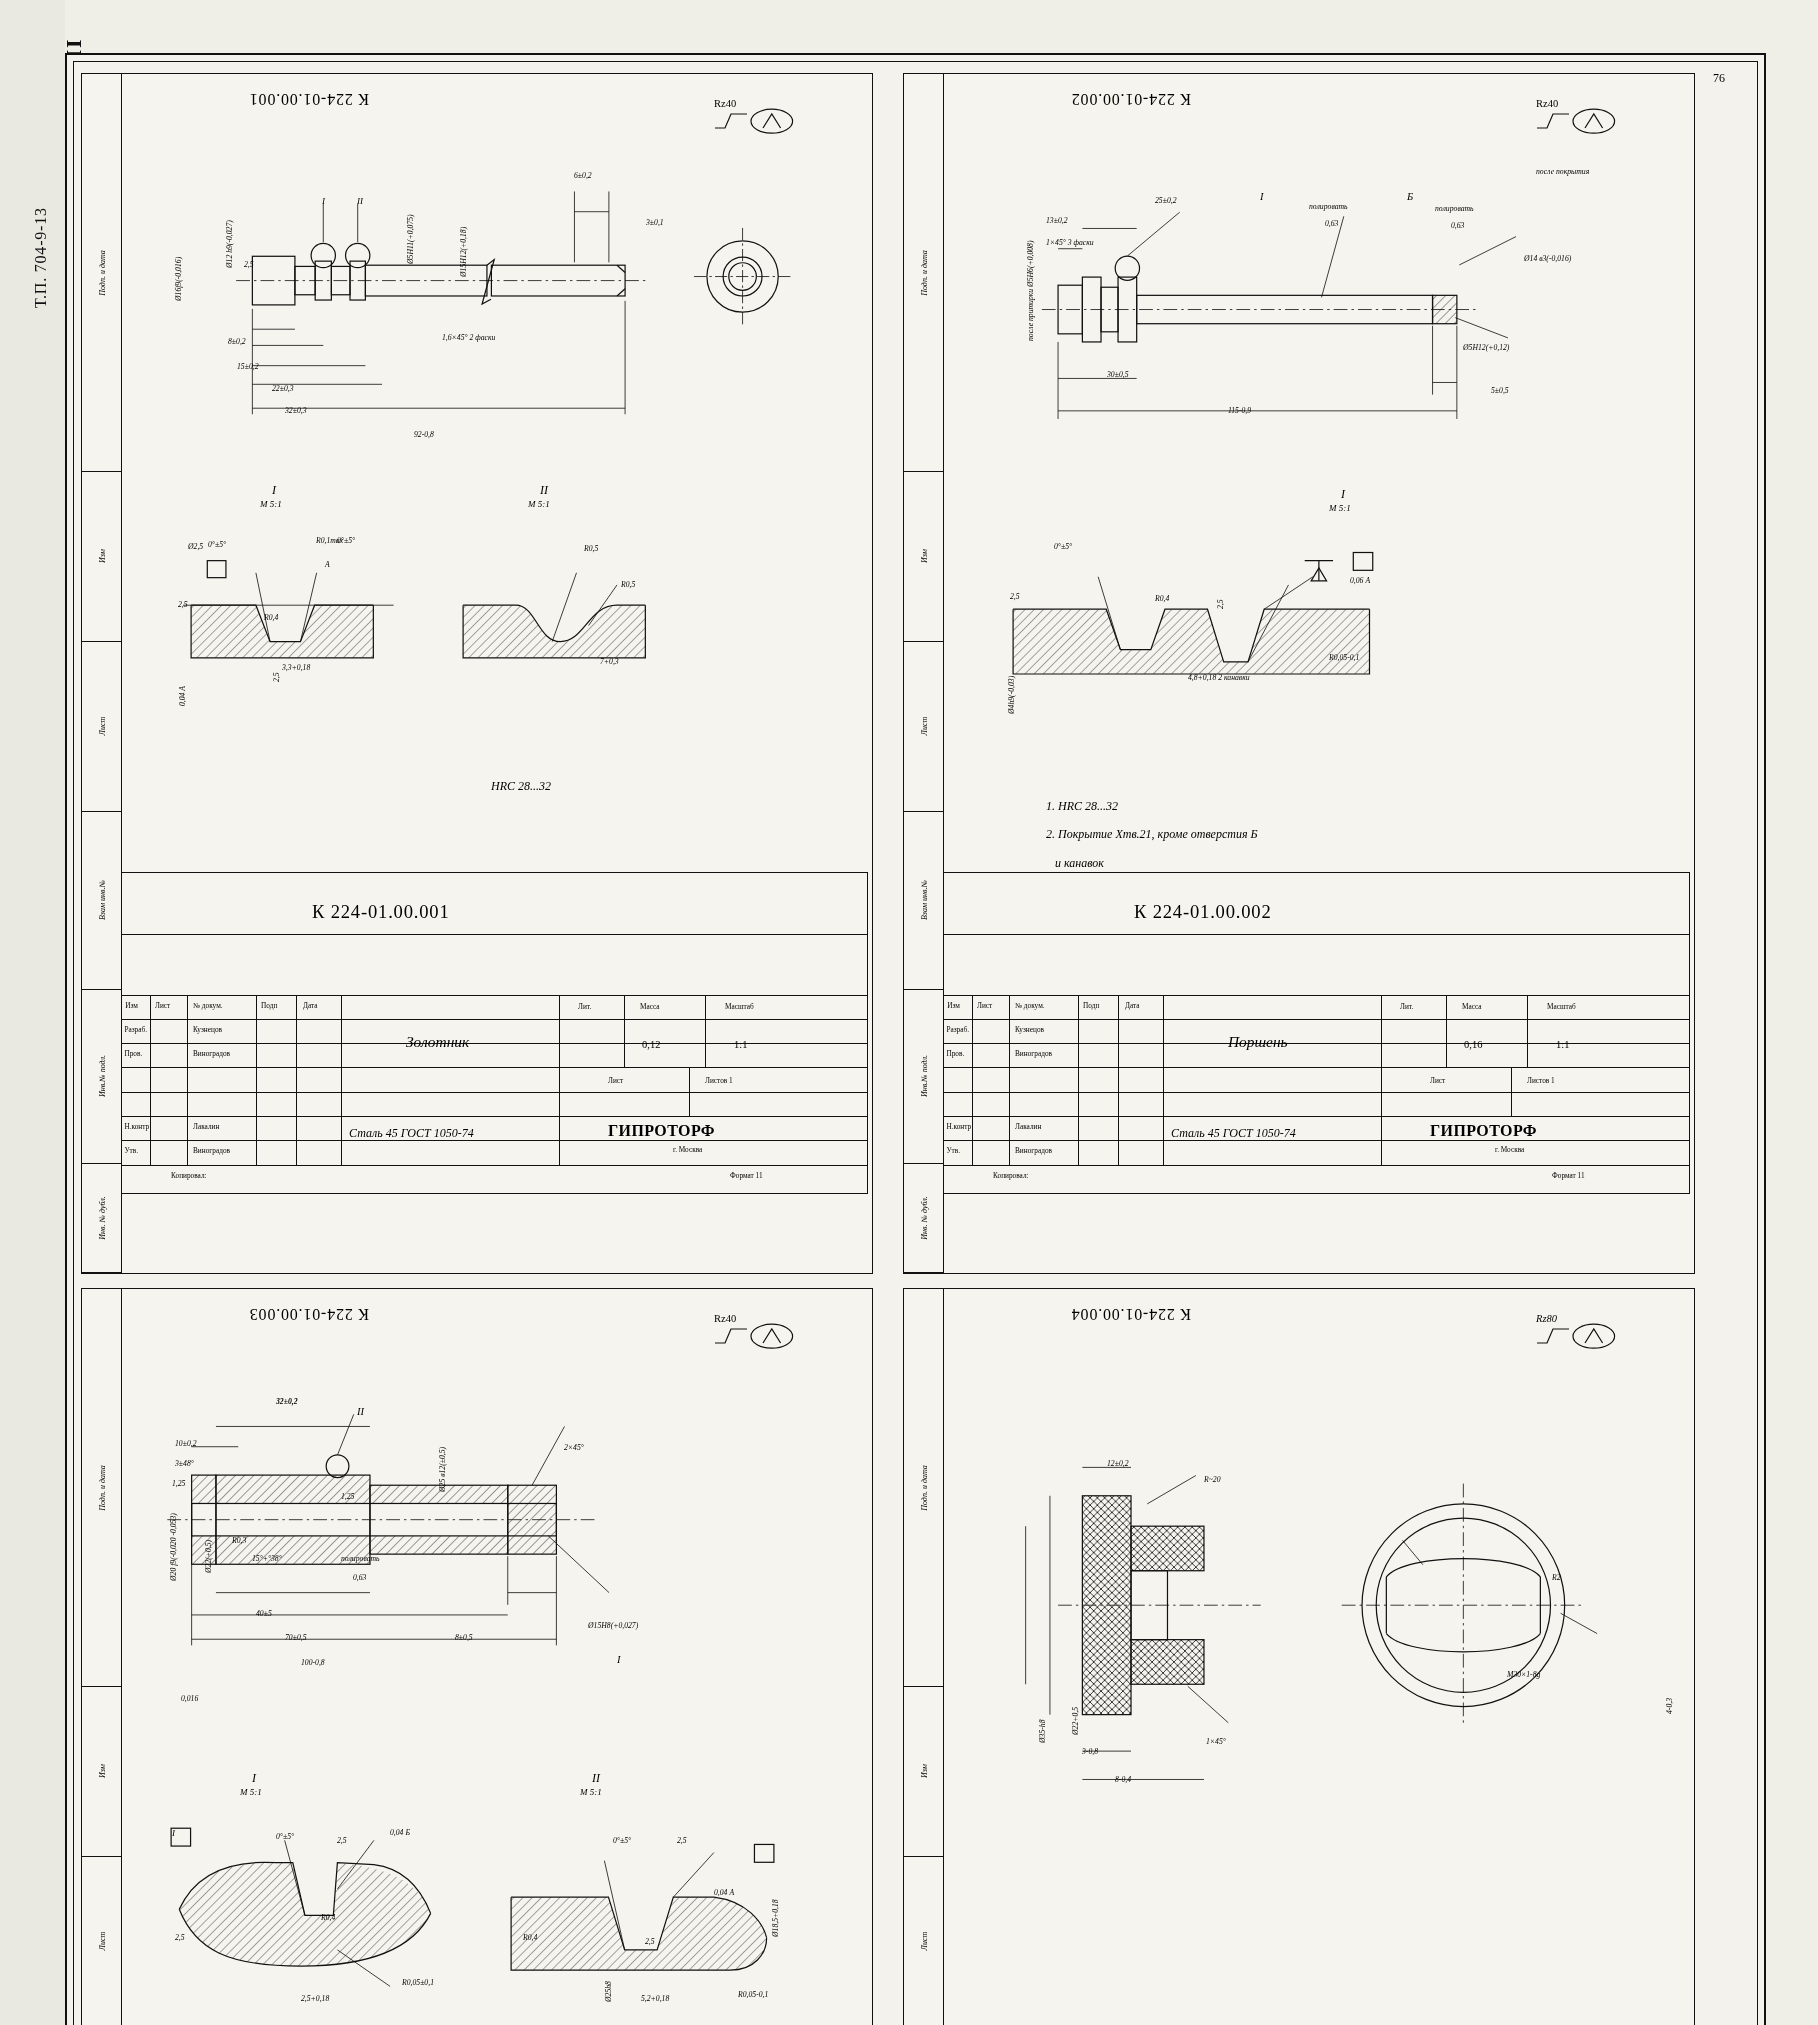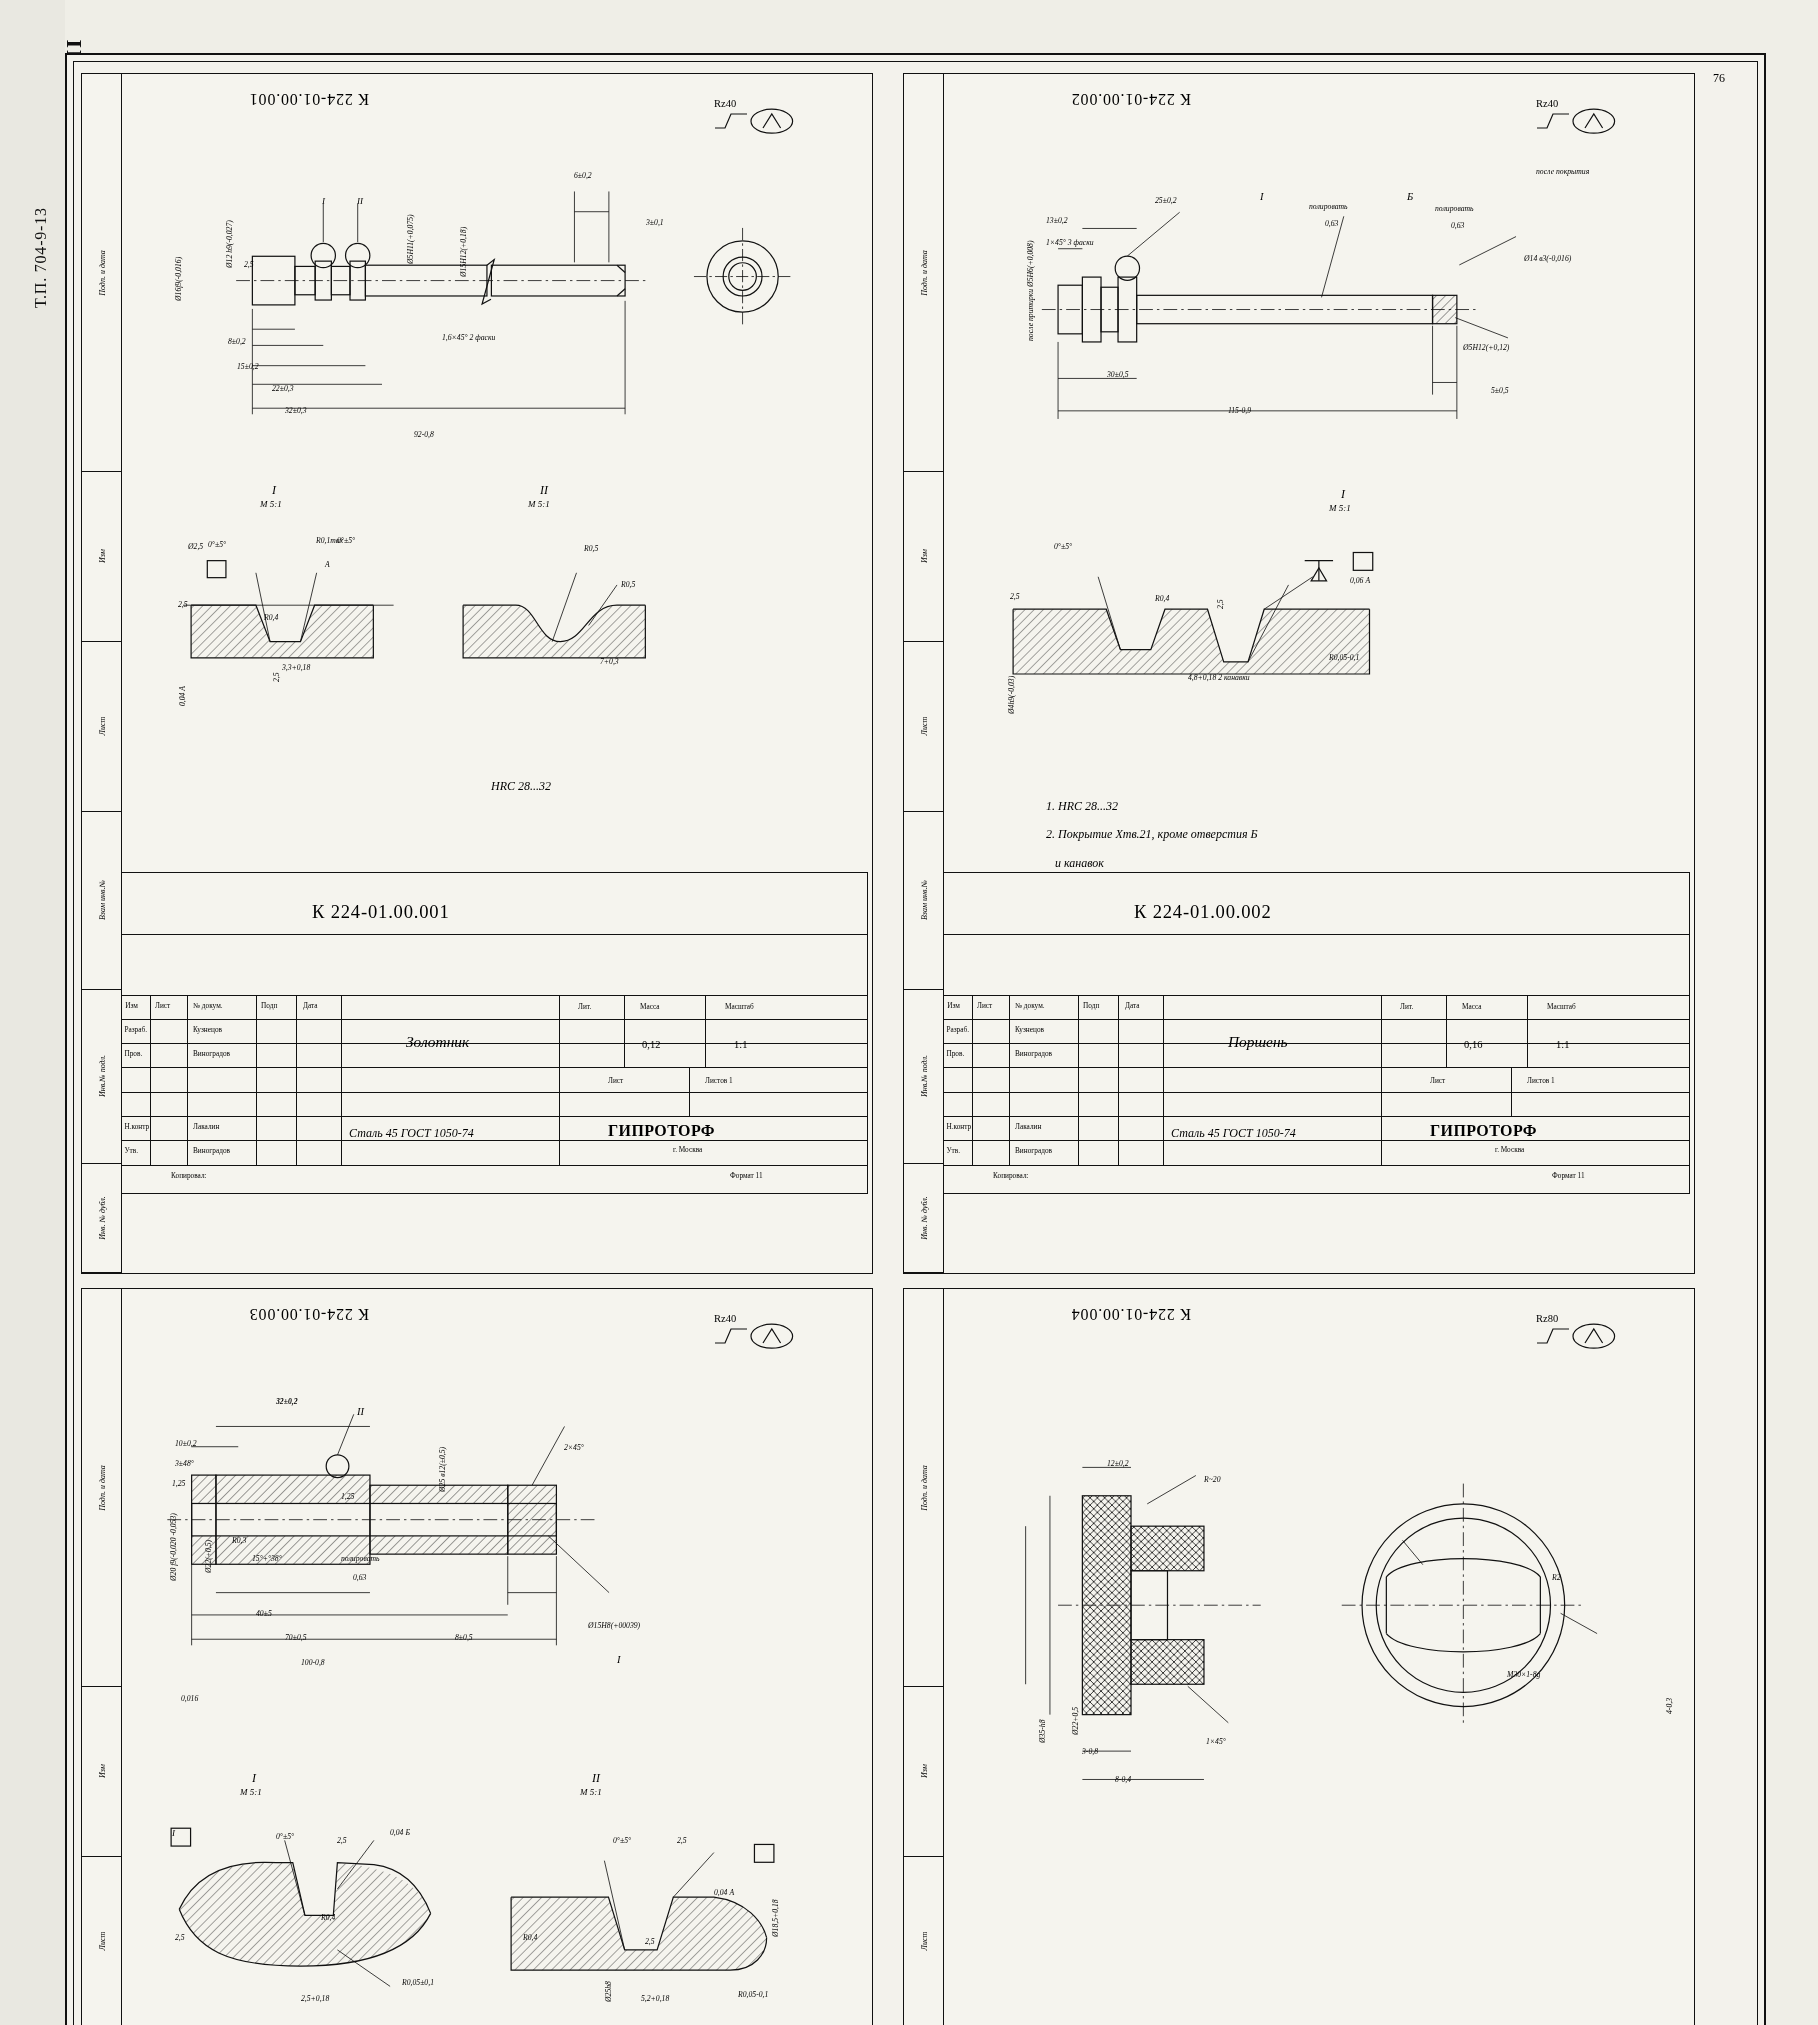--- a/index.html
+++ b/index.html
@@ -480,21 +480,21 @@
     <div class="dimtxt rot90" style="left:87px;top:292px;">Ø20 f9(-0,020 -0,053)</div>
     <div class="dimtxt rot90" style="left:122px;top:284px;">Ø22(+0,5)</div>
     <div class="dimtxt" style="left:150px;top:247px;">R0,3</div>
     <div class="dimtxt" style="left:170px;top:265px;">15°+°38°</div>
     <div class="dimtxt" style="left:259px;top:265px;">полировать</div>
     <div class="dimtxt" style="left:271px;top:284px;">0,63</div>
     <div class="dimtxt" style="left:174px;top:320px;">40±5</div>
     <div class="dimtxt" style="left:203px;top:344px;">70±0,5</div>
     <div class="dimtxt" style="left:373px;top:344px;">8±0,5</div>
     <div class="dimtxt" style="left:219px;top:369px;">100-0,8</div>
-    <div class="dimtxt" style="left:506px;top:332px;">Ø15Н8(+00039)</div>
+    <div class="dimtxt" style="left:506px;top:332px;">Ø15Н8(+0,027)</div>
     <div class="lbl" style="left:275px;top:117px;font-size:10.5px;">II</div>
     <div class="lbl" style="left:535px;top:365px;font-size:10.5px;">I</div>
     <div class="dimtxt" style="left:99px;top:405px;">0,016</div>
 
     <div class="lbl" style="left:170px;top:482px;font-size:12px;">I</div>
     <div class="lbl" style="left:158px;top:498px;">М 5:1</div>
     <svg width="365" height="211" style="left:81px;top:527px;" viewBox="0 0 900 520">
       <path d="M40,230 C90,120 200,110 280,115 L320,115 L350,245 L420,245 L430,115 L520,120 C600,130 640,190 660,240" stroke="#111" stroke-width="3" fill="none"></path>
       <path d="M40,230 C80,330 160,370 340,370 C520,370 620,320 660,240" stroke="#111" stroke-width="3" fill="none"></path>
       <path d="M40,230 C90,120 200,110 320,115 L350,245 L420,245 L430,115 C600,130 640,190 660,240
@@ -545,21 +545,21 @@
           <span class="vlabel">Изм</span>
         </div>
       <div class="cell" style="top:567px;height:170px;">
           <span class="vlabel">Лист</span>
         </div>
 
     </div>
 
     <div class="code rot180" style="left:73px;top:16px;width:308px;text-align:center;">К 224-01.00.004</div>
 
-    <div class="rgh" style="left:632px;top:24px;font-size:10.5px;">Rz80</div>
+    <div class="rgh" style="left:632px;top:24px;font-size:10.5px;font-style:italic;">Rz80</div>
     <svg width="122" height="36" style="left:628px;top:36px;" viewBox="0 0 300 90">
       <path d="M10,45 L35,45 L50,10 L90,10" stroke="#111" stroke-width="3" fill="none"></path>
       <path d="M130,45 L152,10 L174,45" stroke="#111" stroke-width="3" fill="none"></path>
       <ellipse cx="152" cy="28" rx="52" ry="30" stroke="#111" stroke-width="3" fill="none"></ellipse>
     </svg>
 
     <svg width="689" height="446" style="left:73px;top:154px;" viewBox="0 0 1700 1100">
       <defs>
         <pattern id="h4" width="18" height="18" patternUnits="userSpaceOnUse" patternTransform="rotate(45)">
           <line x1="0" y1="0" x2="0" y2="18" stroke="#111" stroke-width="2"></line>

